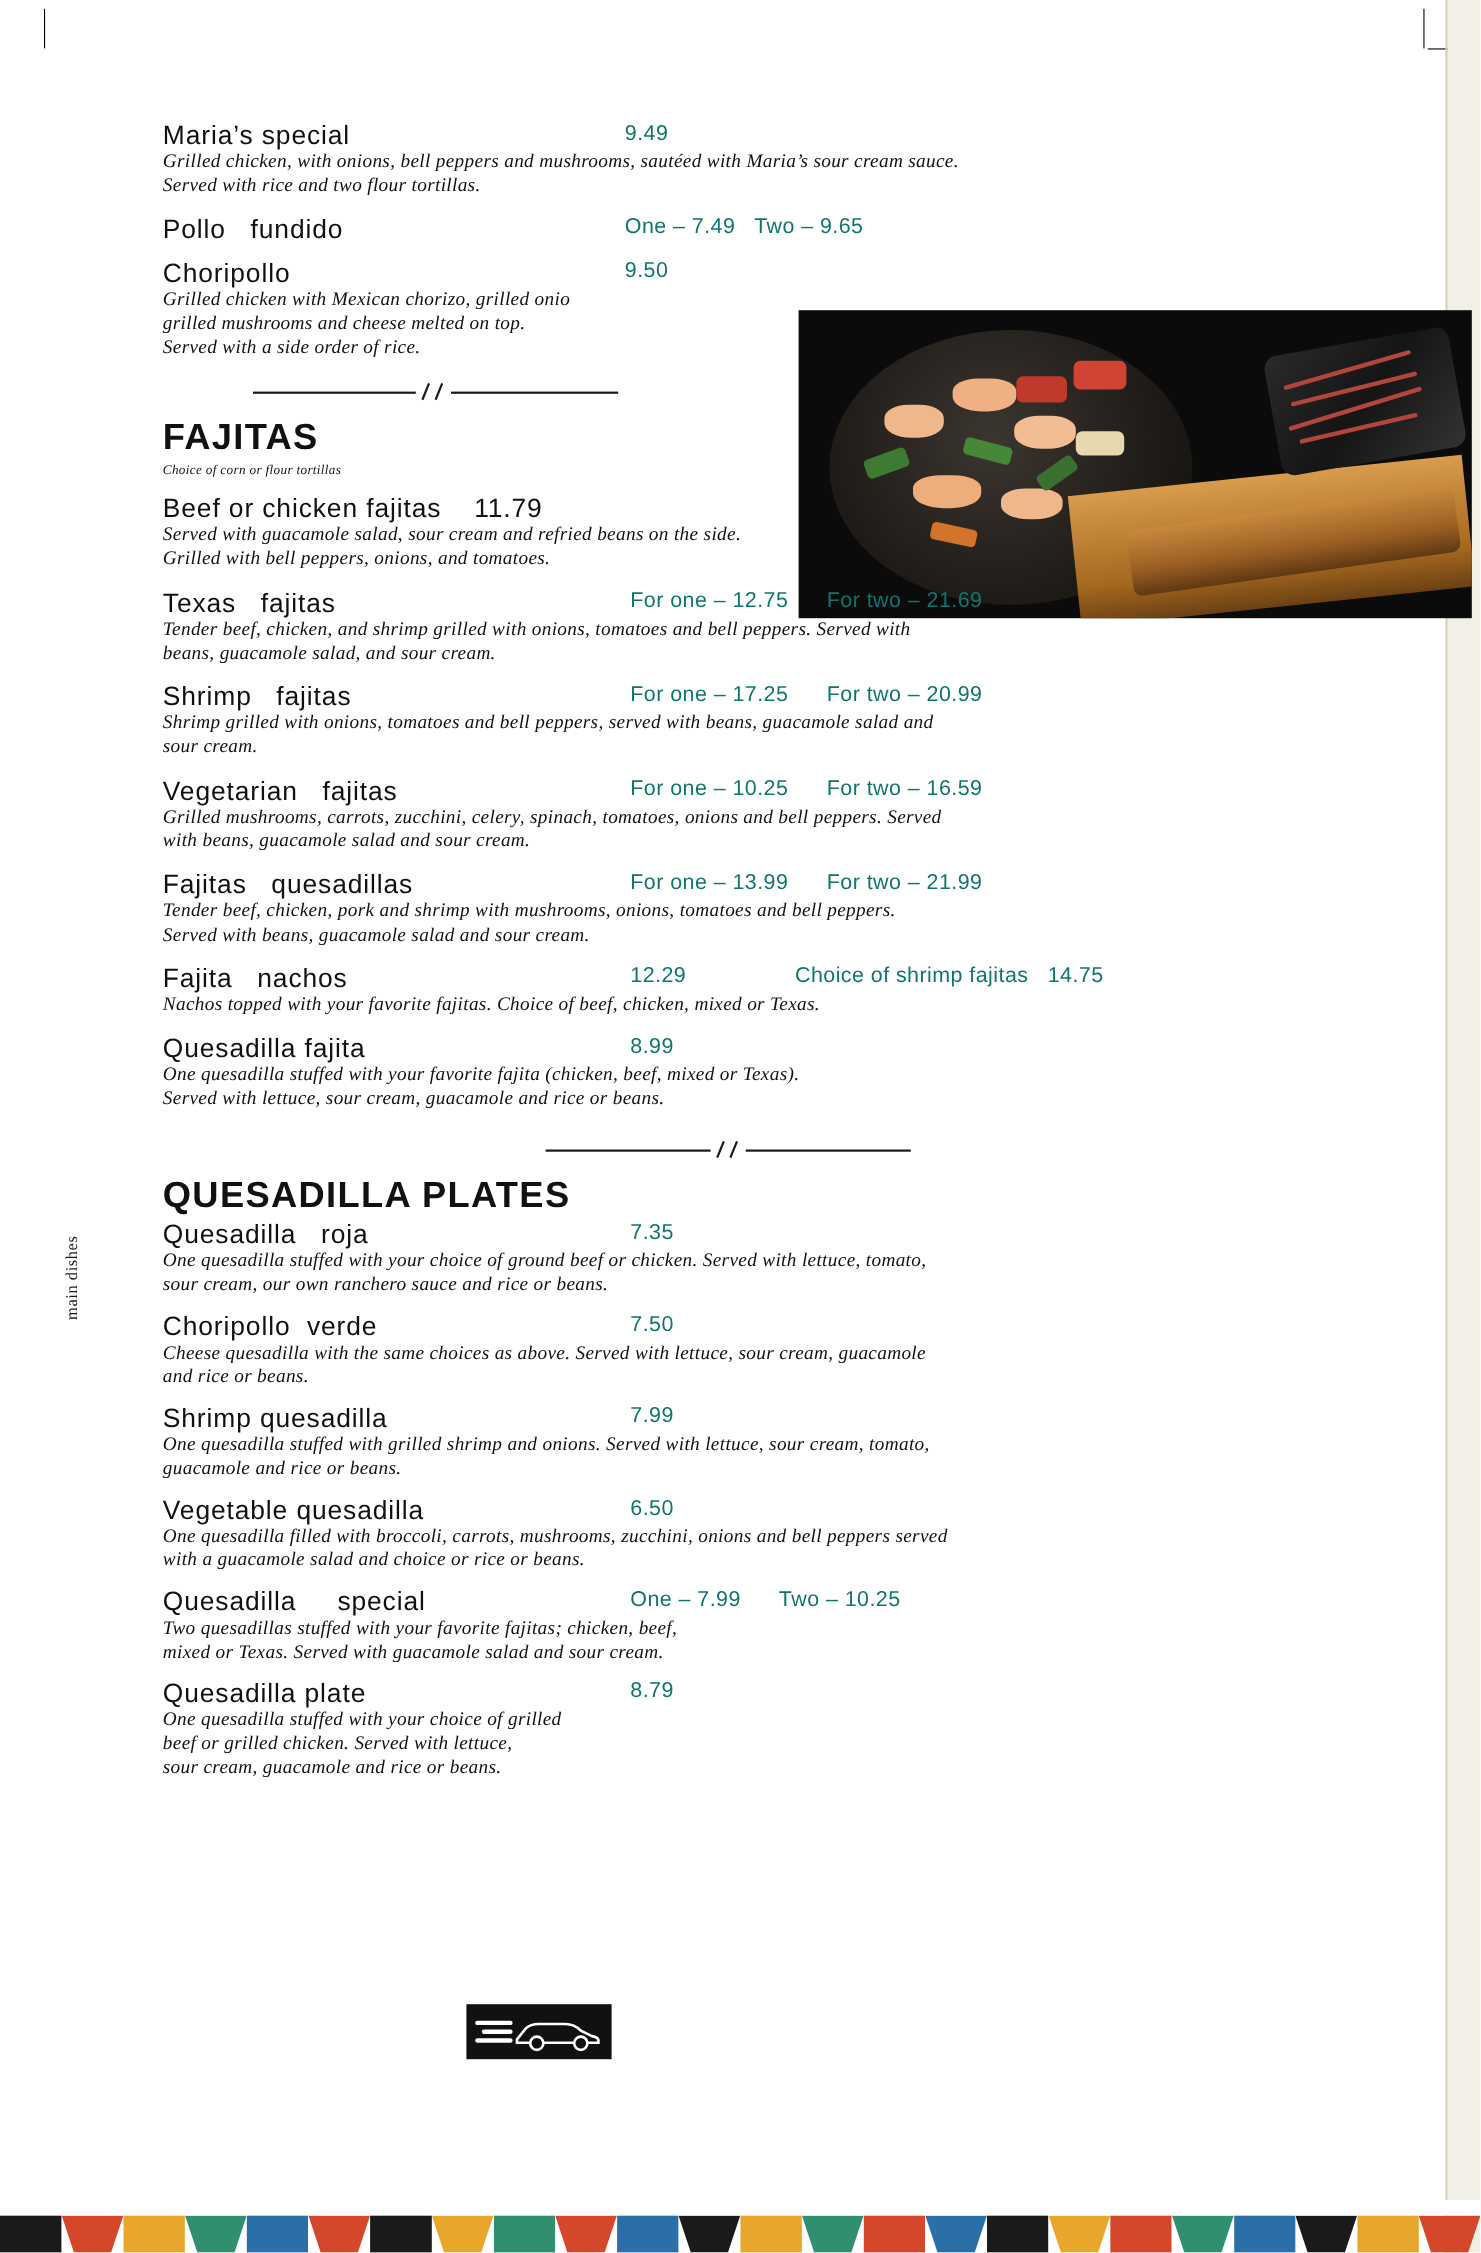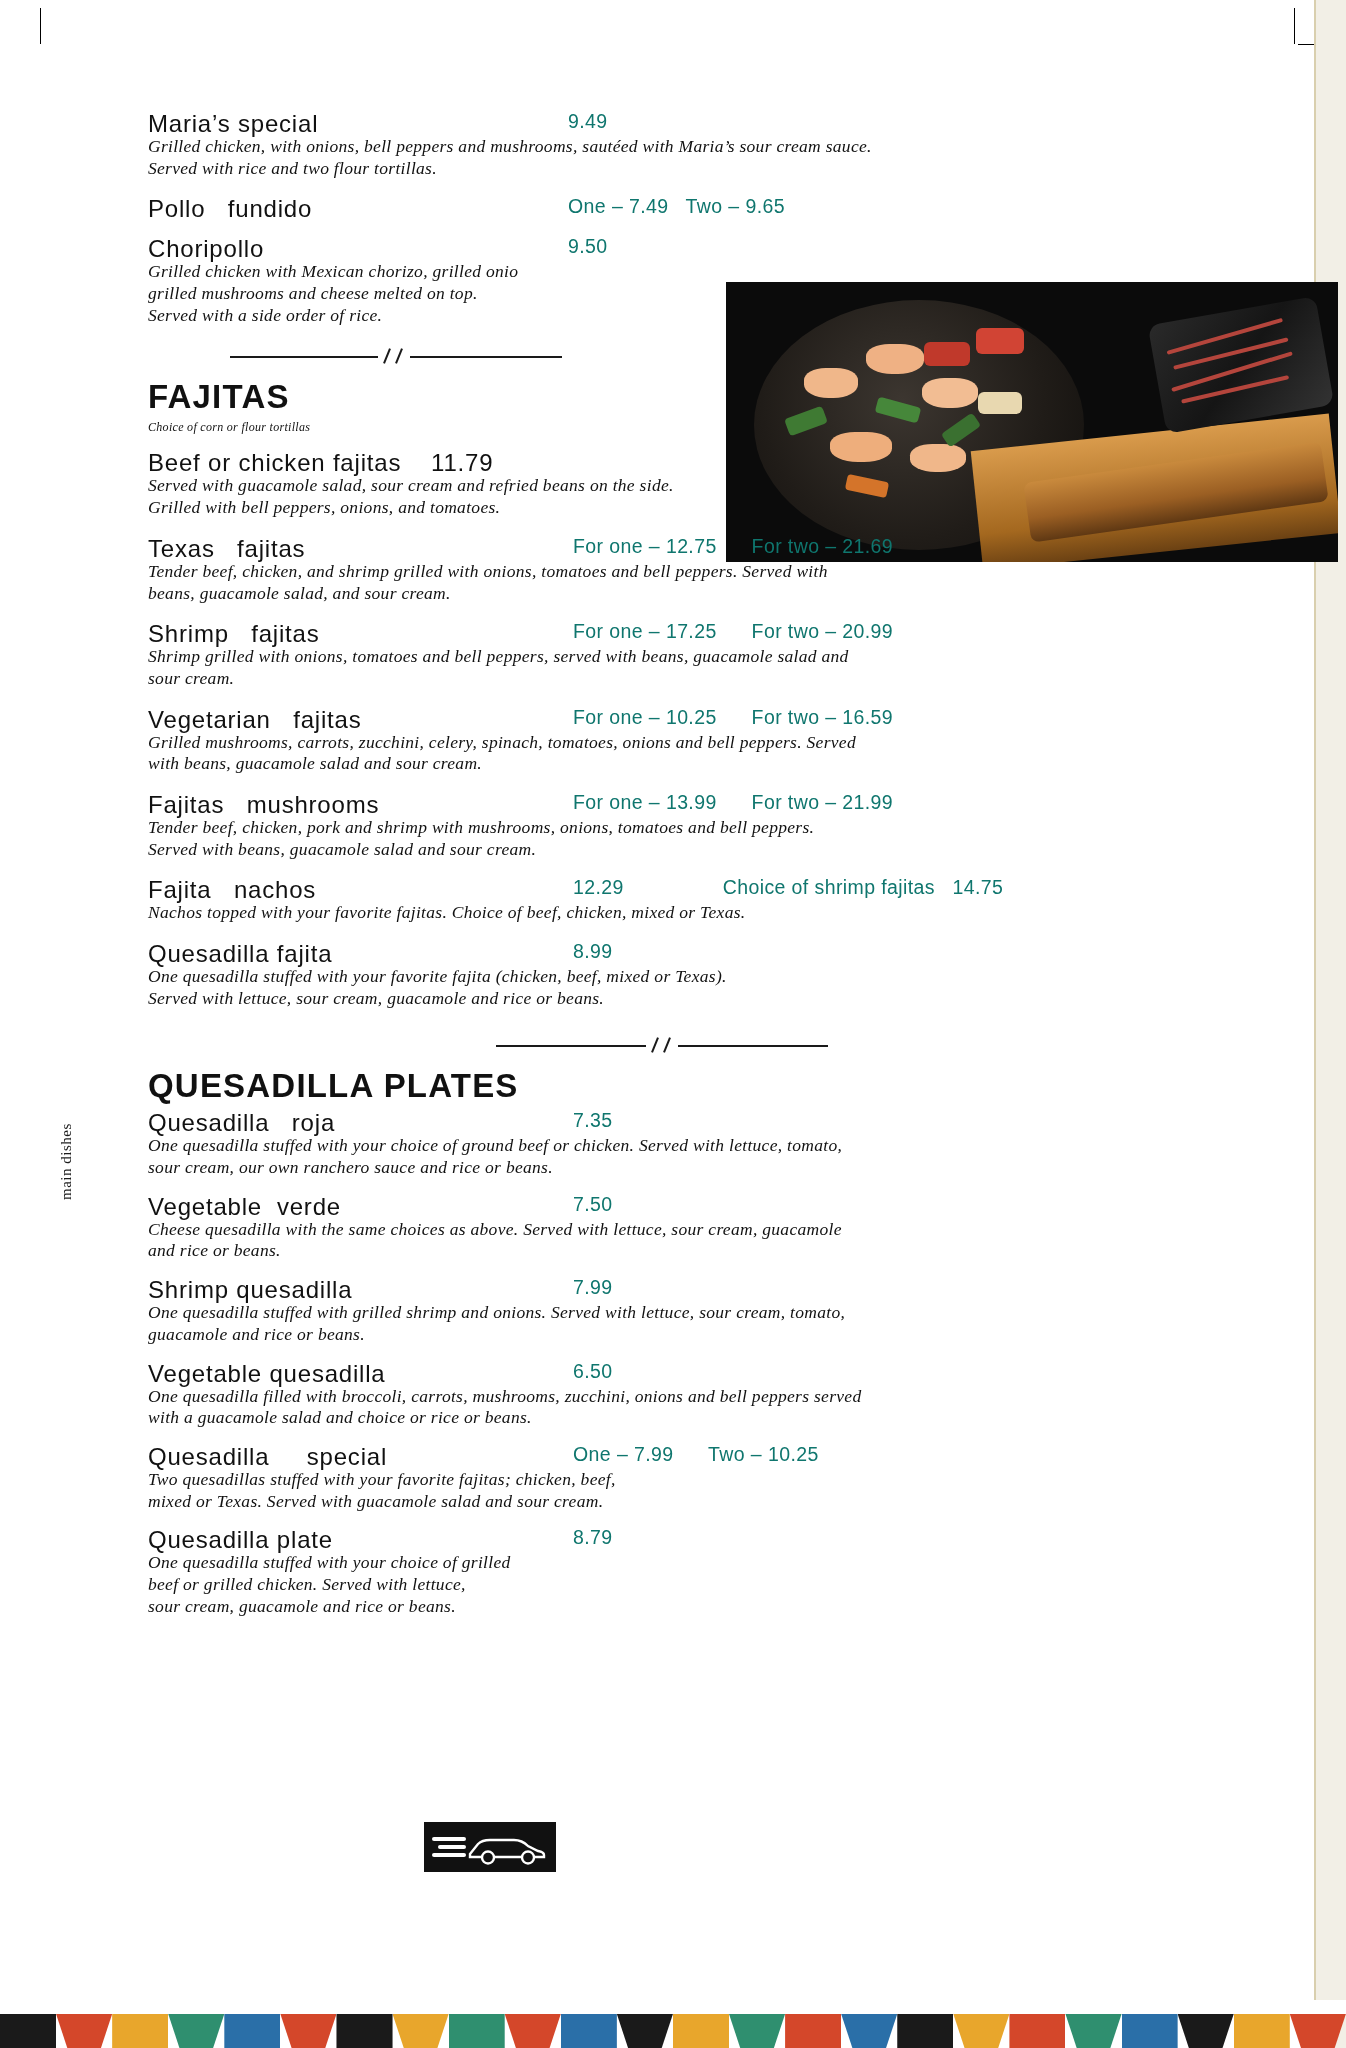--- a/index.html
+++ b/index.html
@@ -351,21 +351,21 @@
         <span class="pr" style="left:425px;">For one – 10.25      For two – 16.59</span>
       </div>
       <div class="desc">
         <div>Grilled mushrooms, carrots, zucchini, celery, spinach, tomatoes, onions and bell peppers. Served</div>
         <div>with beans, guacamole salad and sour cream.</div>
       </div>
     </div>
 
     <div class="item">
       <div class="head-grid" style="height:24px;">
-        <span class="nm">Fajitas   mushrooms</span>
+        <span class="nm">Fajitas   quesadillas</span>
         <span class="pr" style="left:425px;">For one – 13.99      For two – 21.99</span>
       </div>
       <div class="desc">
         <div>Tender beef, chicken, pork and shrimp with mushrooms, onions, tomatoes and bell peppers.</div>
         <div>Served with beans, guacamole salad and sour cream.</div>
       </div>
     </div>
 
     <div class="item">
       <div class="head-grid" style="height:24px;">
@@ -402,21 +402,21 @@
         <span class="pr" style="left:425px;">7.35</span>
       </div>
       <div class="desc">
         <div>One quesadilla stuffed with your choice of ground beef or chicken. Served with lettuce, tomato,</div>
         <div>sour cream, our own ranchero sauce and rice or beans.</div>
       </div>
     </div>
 
     <div class="item" style="margin-bottom:14px;">
       <div class="head-grid" style="height:24px;">
-        <span class="nm">Vegetable  verde</span>
+        <span class="nm">Choripollo  verde</span>
         <span class="pr" style="left:425px;">7.50</span>
       </div>
       <div class="desc">
         <div>Cheese quesadilla with the same choices as above. Served with lettuce, sour cream, guacamole</div>
         <div>and rice or beans.</div>
       </div>
     </div>
 
     <div class="item" style="margin-bottom:14px;">
       <div class="head-grid" style="height:24px;">

